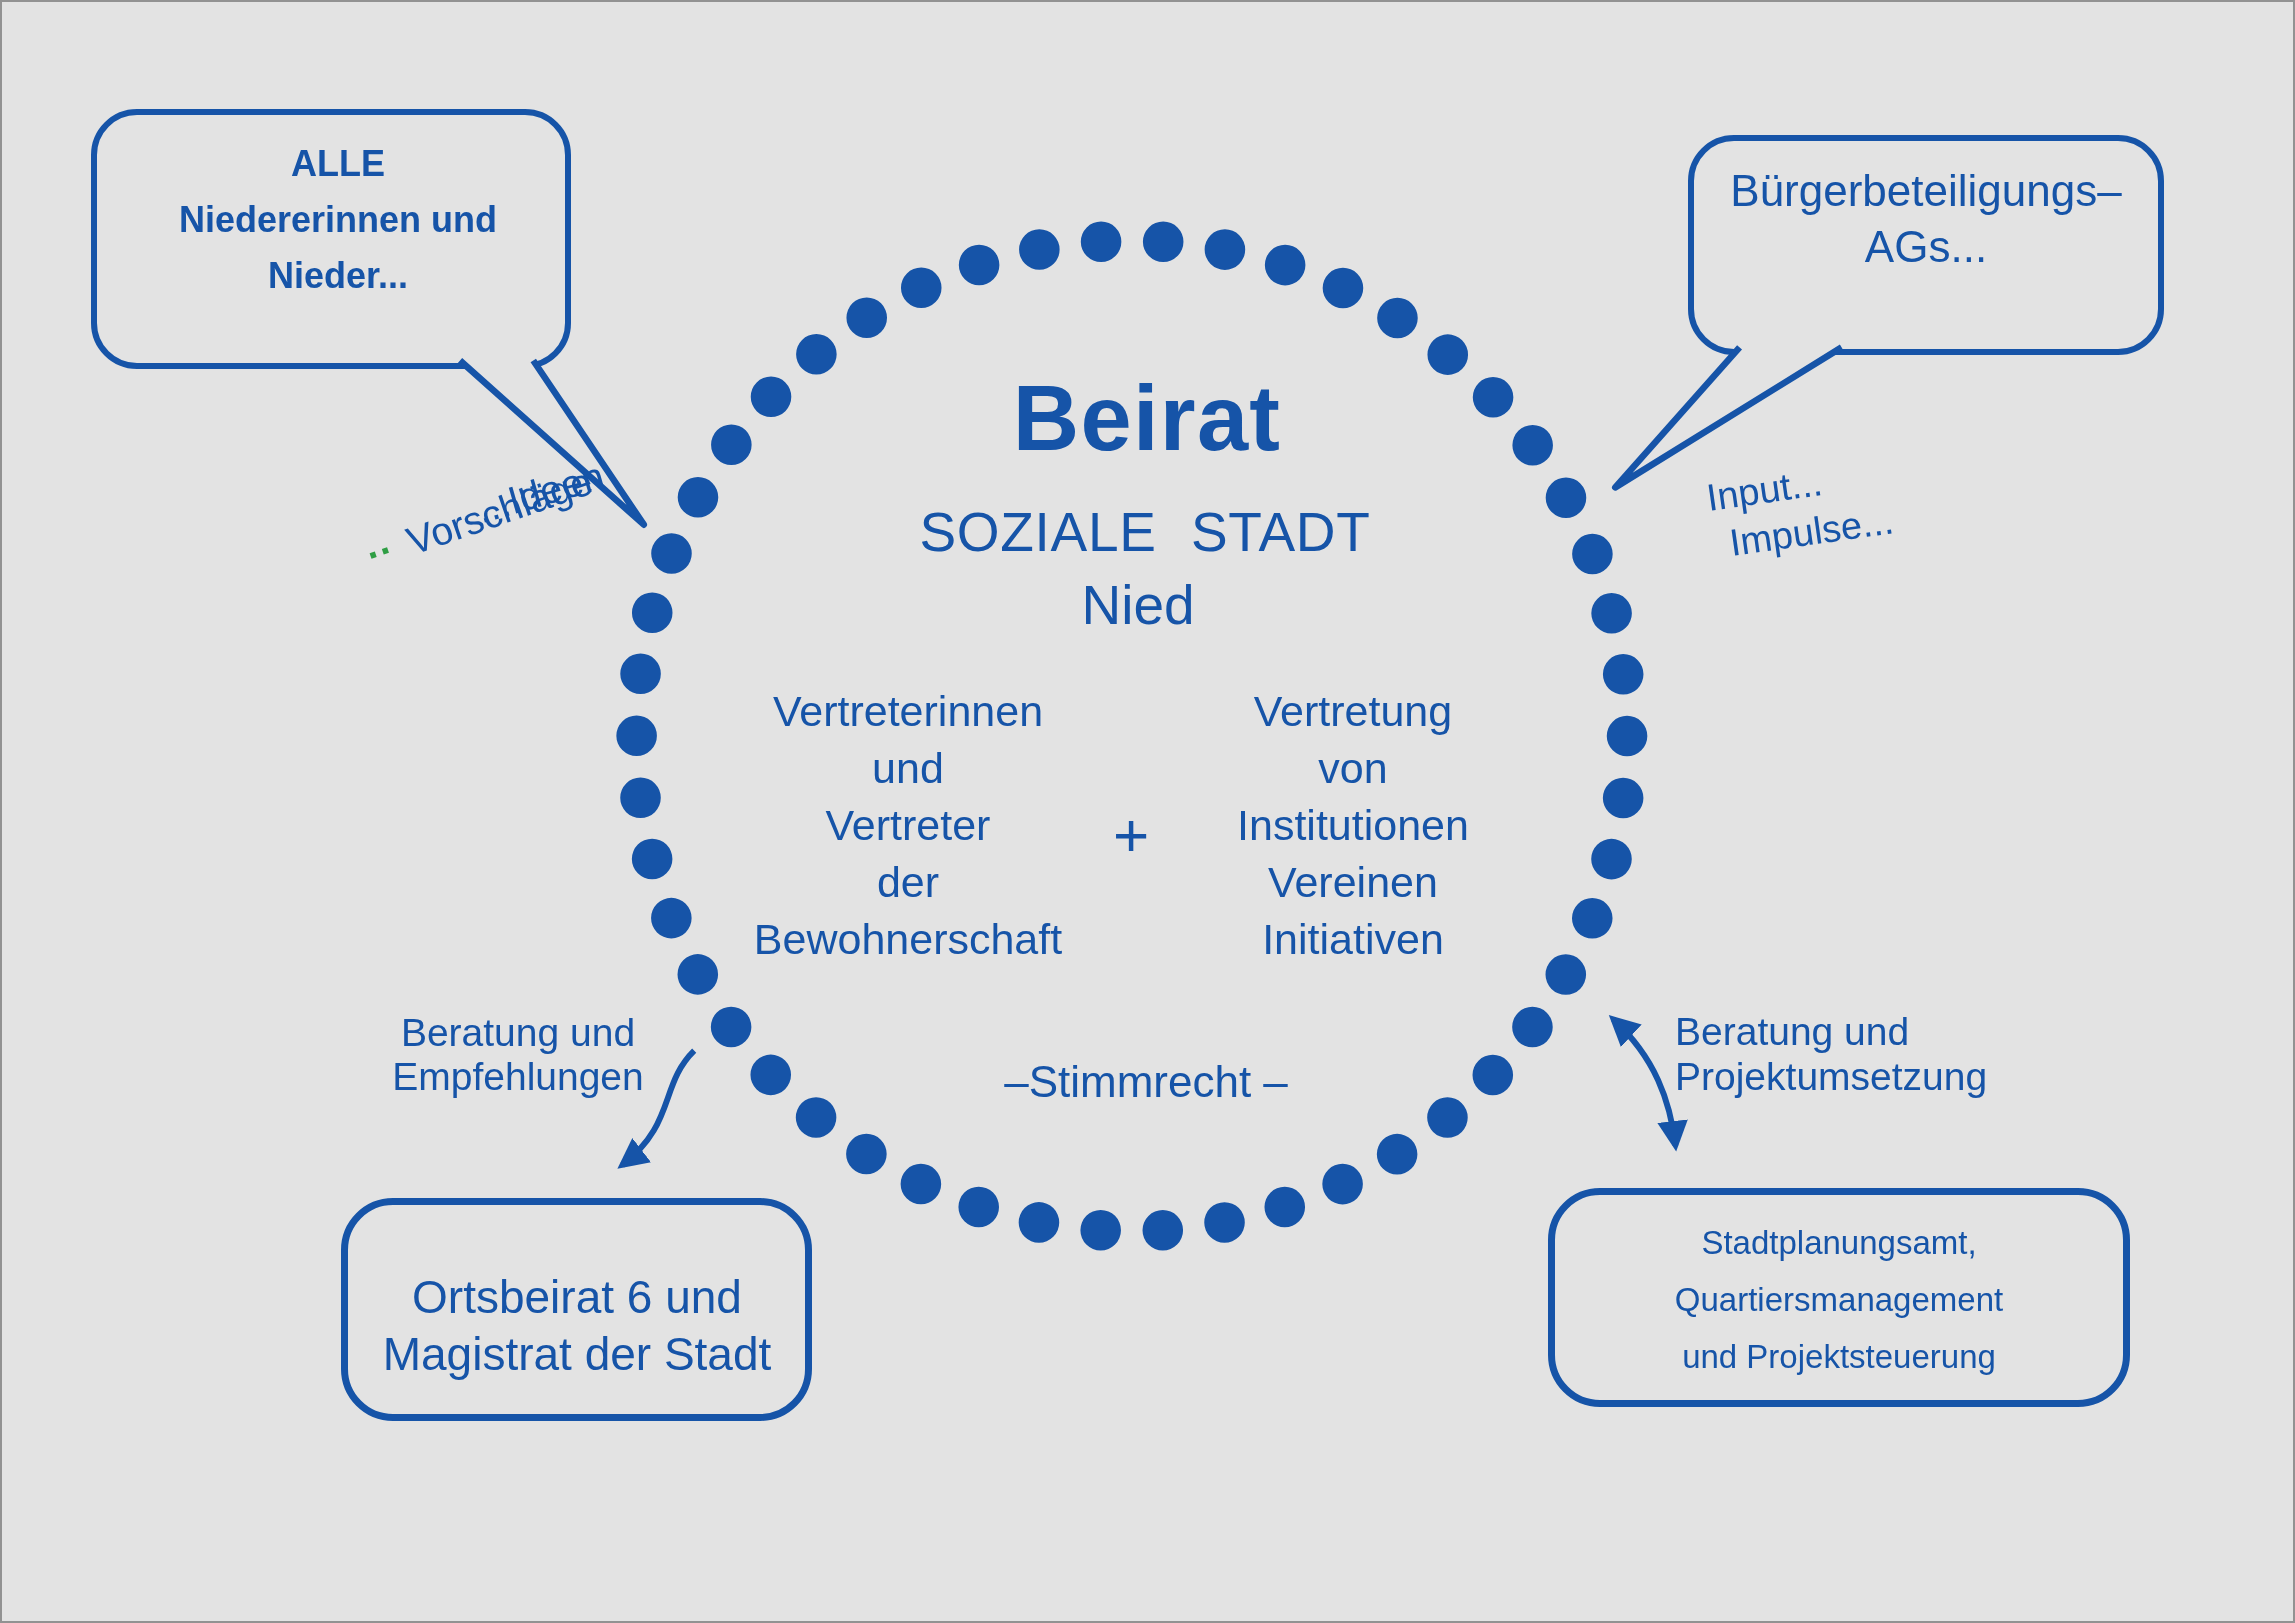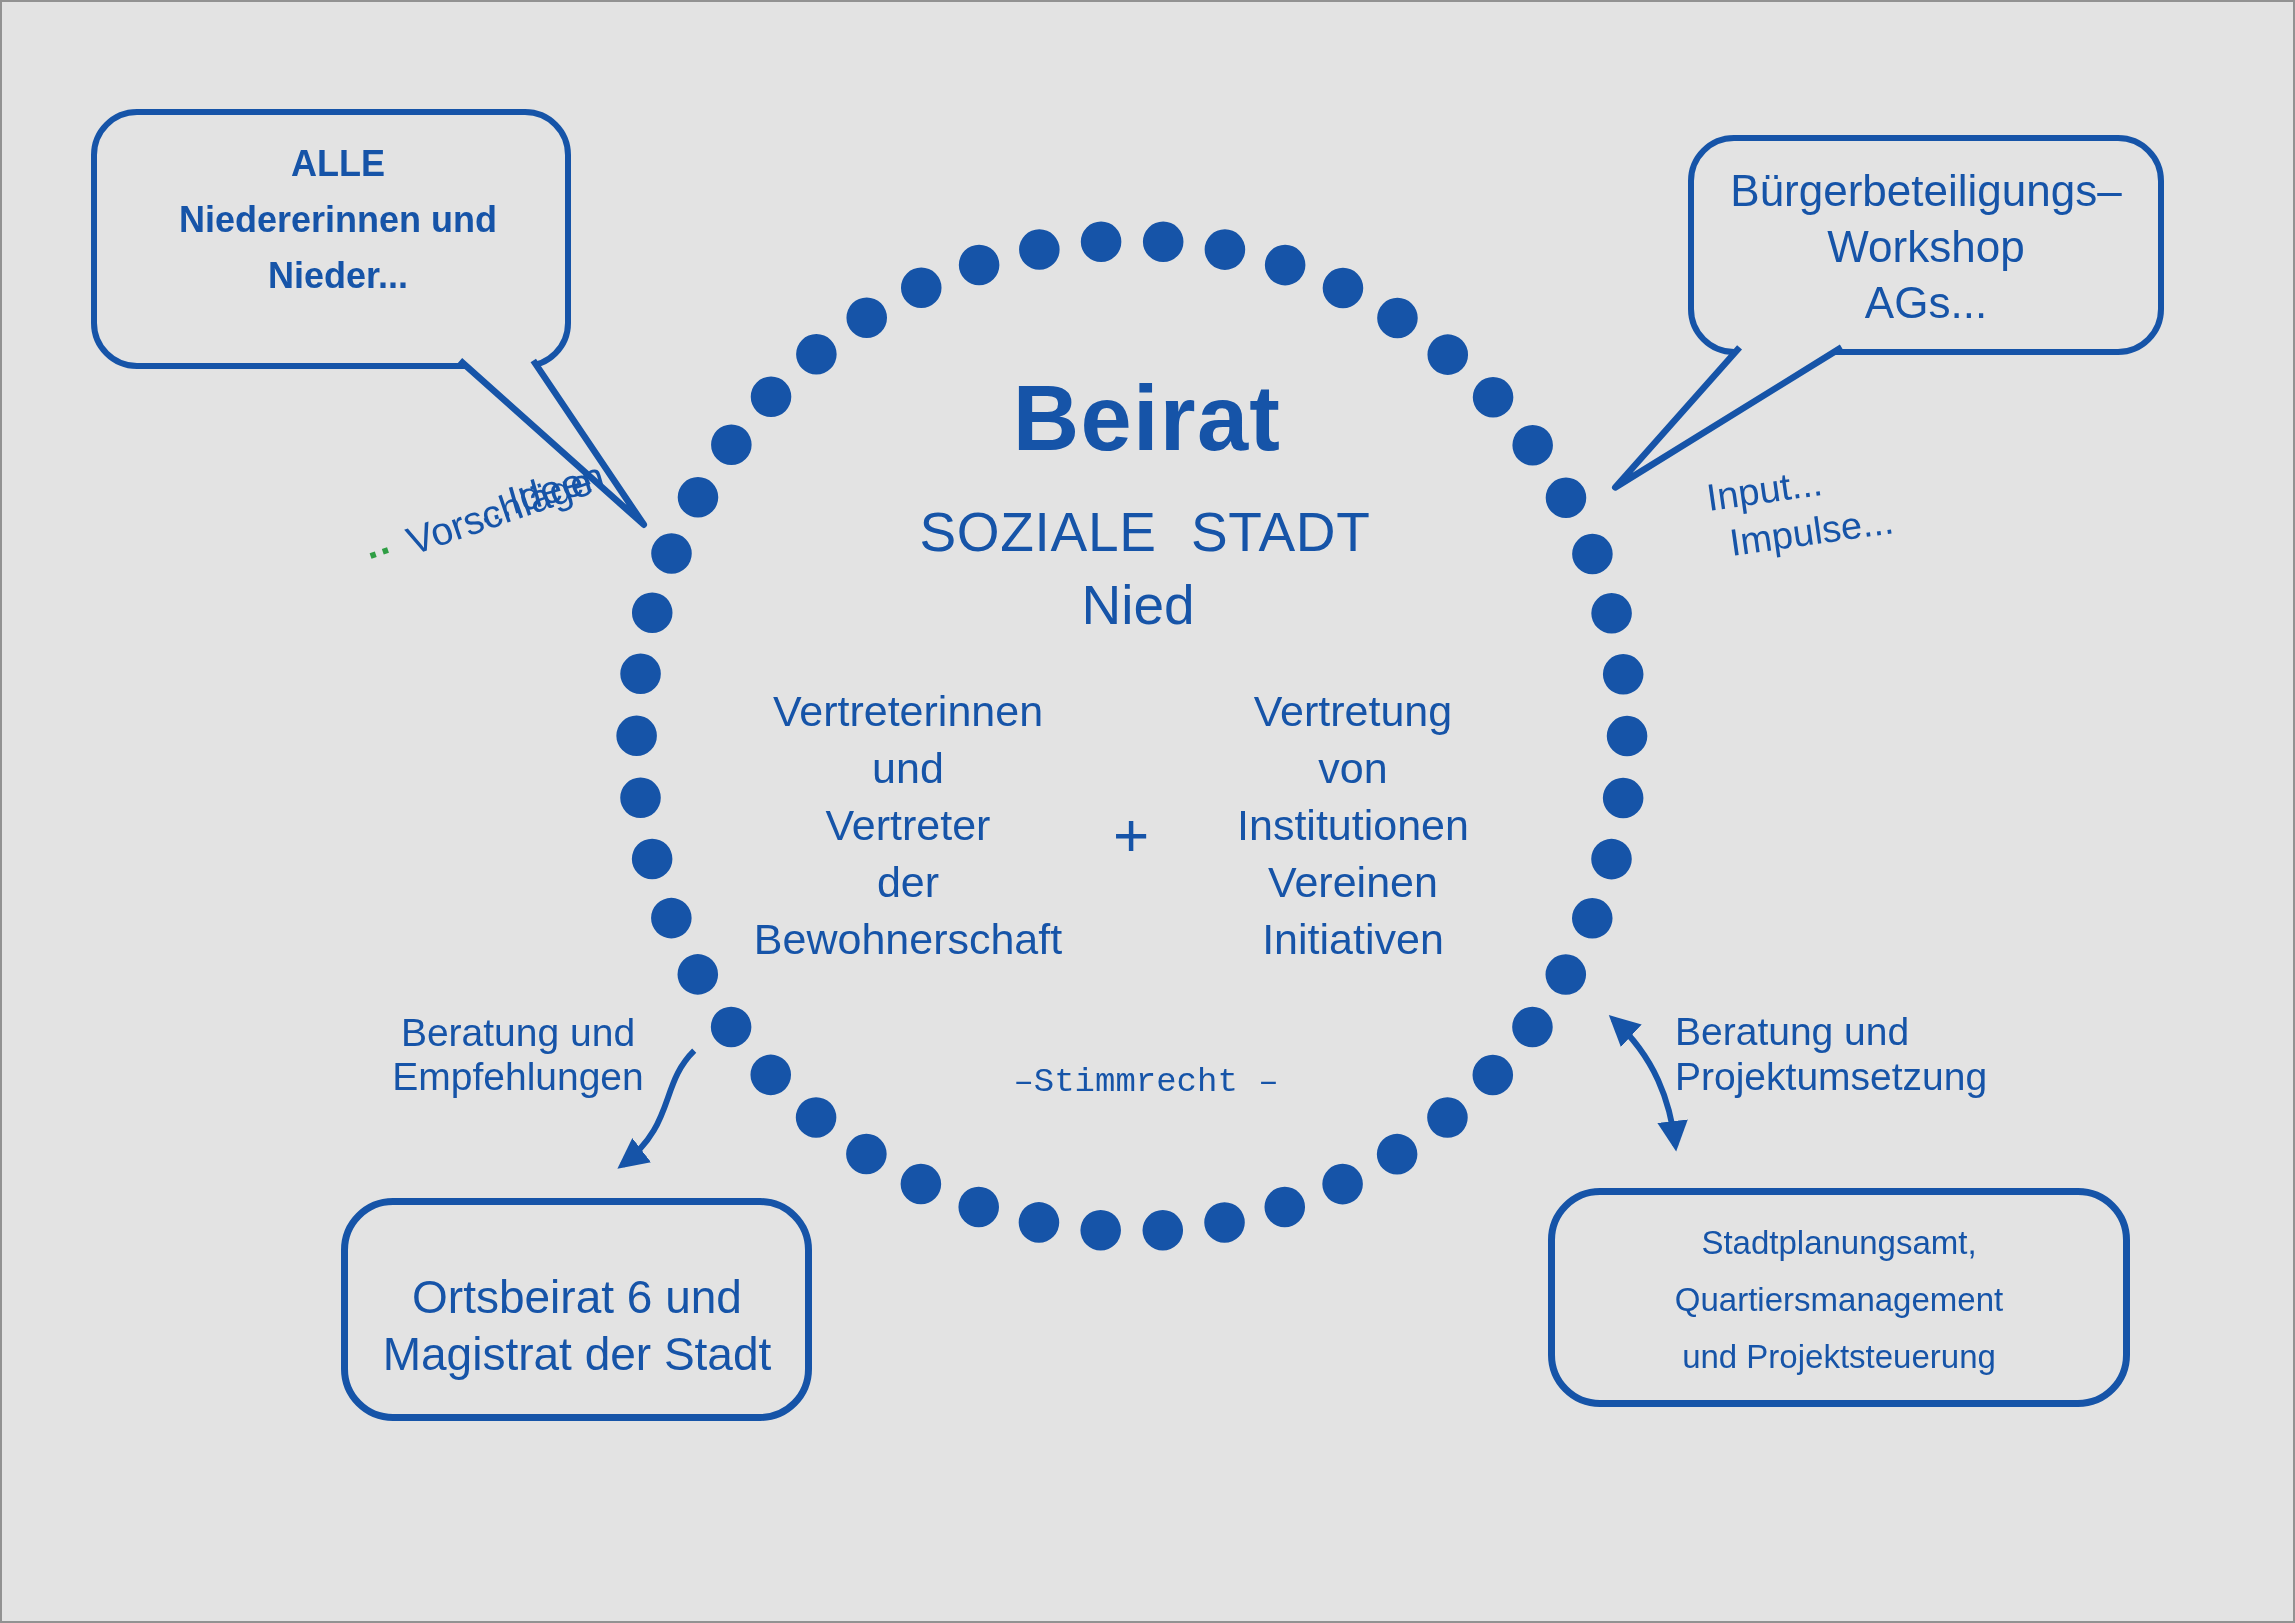--- a/index.html
+++ b/index.html
@@ -50,21 +50,21 @@
     z-index: 3;
   }
 
   #beirat-title   { left: 1145px; top: 370px;  font-size: 92px; font-weight: bold; letter-spacing: 1.3px; line-height: 92px; }
   #circle-subtitle{ left: 1143px; top: 500px;  font-size: 55px;  word-spacing: 18.3px; letter-spacing: 0.7px; line-height: 60px; }
   #circle-nied    { left: 1136px; top: 573px;  font-size: 55px;  line-height: 60px; }
   .col            { font-size: 43px; line-height: 57px; }
   #left-col       { left: 906px; top: 681px; }
   #right-col      { left: 1351px; top: 681px; }
   #plus-sign      { left: 1129px; top: 797px; font-size: 62px; line-height: 72px; }
-  #voting-note    { left: 1144px; top: 1055px; font-size: 34px; line-height: 50px; font-family: Liberation Mono, monospace; }
+  #voting-note    { left: 1144px; top: 1055px; font-size: 44px; line-height: 50px; }
 
   #bubble-tl      { left: 89px;  top: 107px;  width: 480px; height: 260px; }
   #bubble-tl-text { left: 336px;  top: 134px;  font-size: 36px; line-height: 56px; font-weight: bold; }
   #bubble-tr      { left: 1686px; top: 133px;  width: 476px; height: 220px; }
   #bubble-tr-text { left: 1924px; top: 161px;  font-size: 44px; line-height: 56px; }
 
   #box-bl         { left: 339px;  top: 1196px; width: 471px; height: 223px; }
   #box-bl-text    { left: 575px;  top: 1223px; font-size: 46px; line-height: 57px; margin-top: 44px; }
   #box-br         { left: 1546px; top: 1186px; width: 582px; height: 219px; }
   #box-br-text    { left: 1837px; top: 1212px; font-size: 33px; line-height: 57px; }
@@ -135,21 +135,20 @@
   <div class="tgroup" id="voting-note">–Stimmrecht –</div>
 
   <div class="tgroup" id="bubble-tl-text">
     <div>ALLE</div>
     <div>Niedererinnen und</div>
     <div>Nieder...</div>
   </div>
 
   <div class="tgroup" id="bubble-tr-text">
     <div>Bürgerbeteiligungs–</div>
-    <div>Workshop</div>
     <div>AGs...</div>
   </div>
 
   <div class="tgroup" id="box-bl-text">
     <div>Ortsbeirat 6 und</div>
     <div>Magistrat der Stadt</div>
   </div>
 
   <div class="tgroup" id="box-br-text">
     <div>Stadtplanungsamt,</div>

